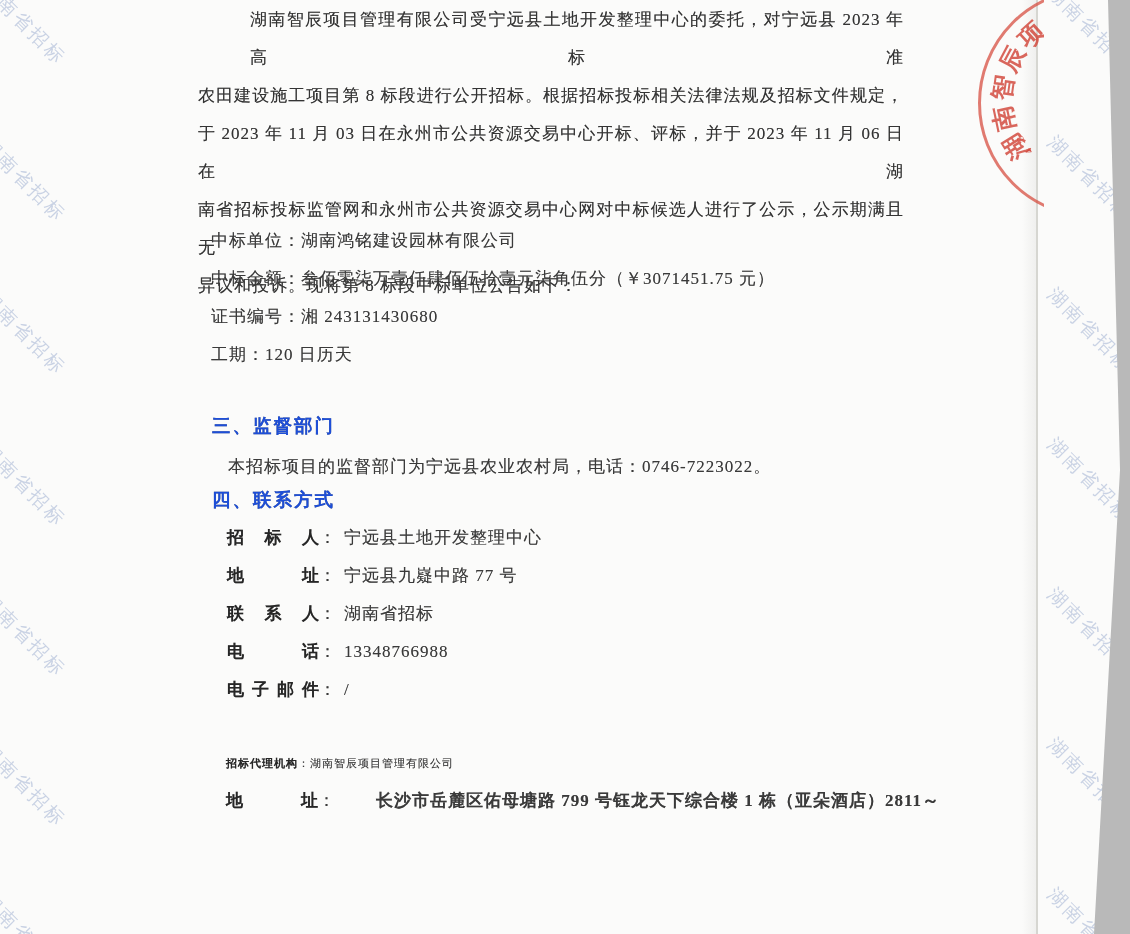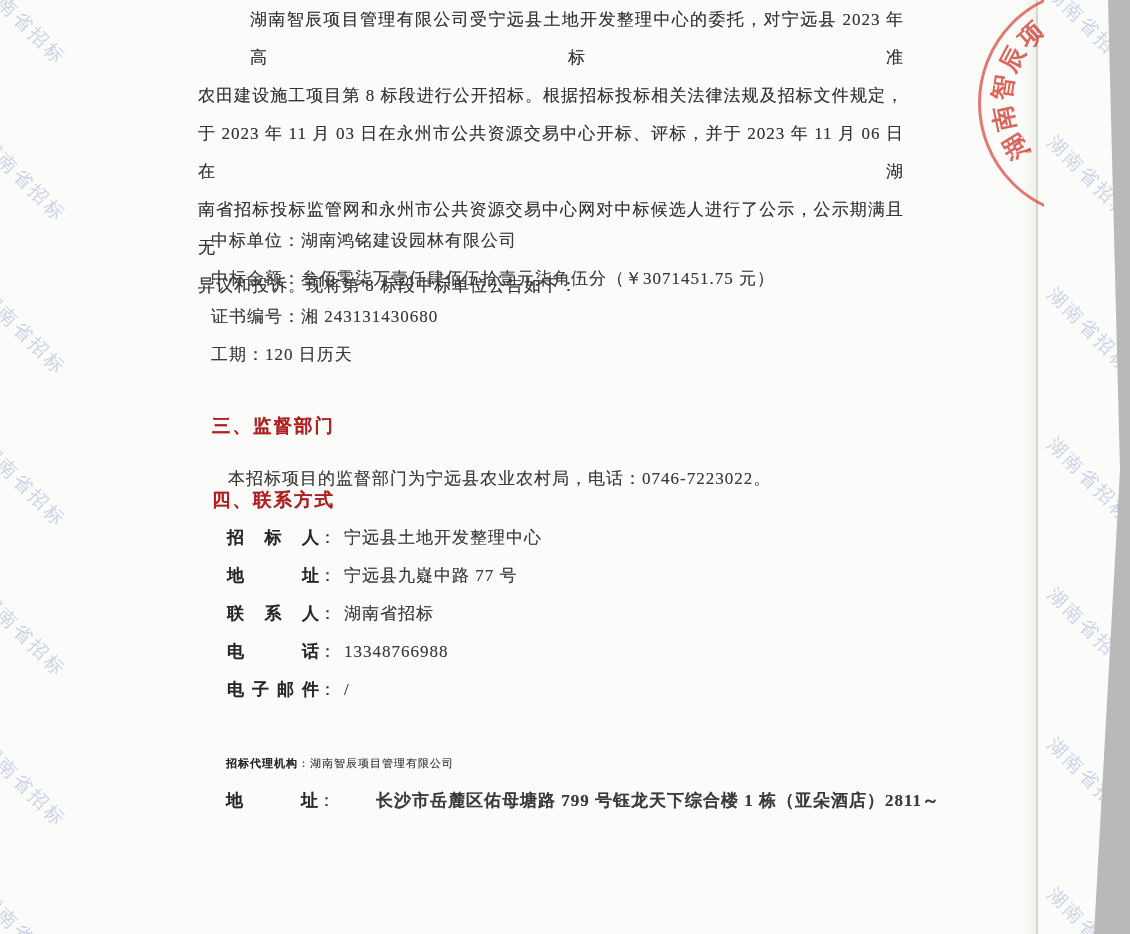--- a/index.html
+++ b/index.html
@@ -19,21 +19,21 @@
   .para .jline.first{ padding-left:52px; }
   .para .lastline{ text-align:left; }
   .fields{
     position:absolute; left:211px; top:222px;
     font-size:17px; line-height:38px; letter-spacing:1px; color:#3a3a3a;
     text-shadow:0 0 .6px rgba(70,70,70,.5);
   }
   .headline{
     position:absolute; left:212px;
     font-size:18.5px; line-height:30px; font-weight:700; letter-spacing:2px;
-    color:#b91c1c; text-shadow:0 0 .5px rgba(40,40,40,.6);
+    color:#1d4ed8; text-shadow:0 0 .5px rgba(40,40,40,.6);
   }
   .plainline{
     position:absolute; left:228px;
     font-size:17px; line-height:30px; letter-spacing:1px; color:#3a3a3a;
     text-shadow:0 0 .6px rgba(70,70,70,.5);
   }
   .contact{
     position:absolute; left:227px; top:519px;
     font-size:17px; line-height:38px; letter-spacing:1px; color:#3a3a3a;
     text-shadow:0 0 .6px rgba(70,70,70,.5);
@@ -108,21 +108,21 @@
   </div>
 
   <div class="fields">
     <div><span>中标单位</span><span>：</span><span>湖南鸿铭建设园林有限公司</span></div>
     <div><span>中标金额</span><span>：</span><span>叁佰零柒万壹仟肆佰伍拾壹元柒角伍分（￥3071451.75 元）</span></div>
     <div><span>证书编号</span><span>：</span><span>湘 243131430680</span></div>
     <div><span>工期</span><span>：</span><span>120 日历天</span></div>
   </div>
 
   <div class="headline" style="top:411px;">三、监督部门</div>
-  <div class="plainline" style="top:464px;">本招标项目的监督部门为宁远县农业农村局，电话：0746-7223022。</div>
+  <div class="plainline" style="top:452px;">本招标项目的监督部门为宁远县农业农村局，电话：0746-7223022。</div>
 
   <div class="headline" style="top:485px;">四、联系方式</div>
 
   <div class="contact">
     <div><span class="lbl">
           <span>招</span>
           <span>标</span>
           <span>人</span>
         </span><span>：</span><span class="val">宁远县土地开发整理中心</span></div>
     <div><span class="lbl">

